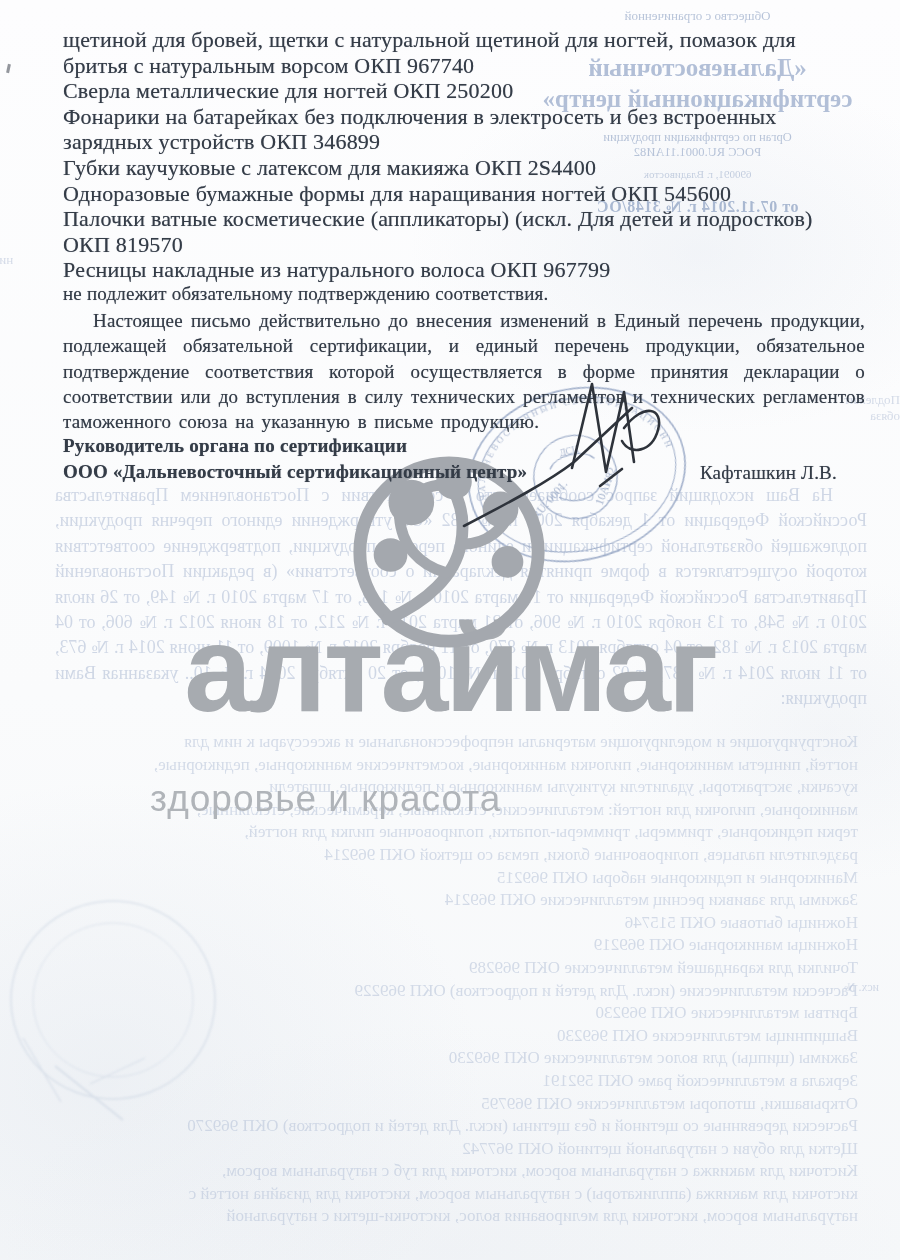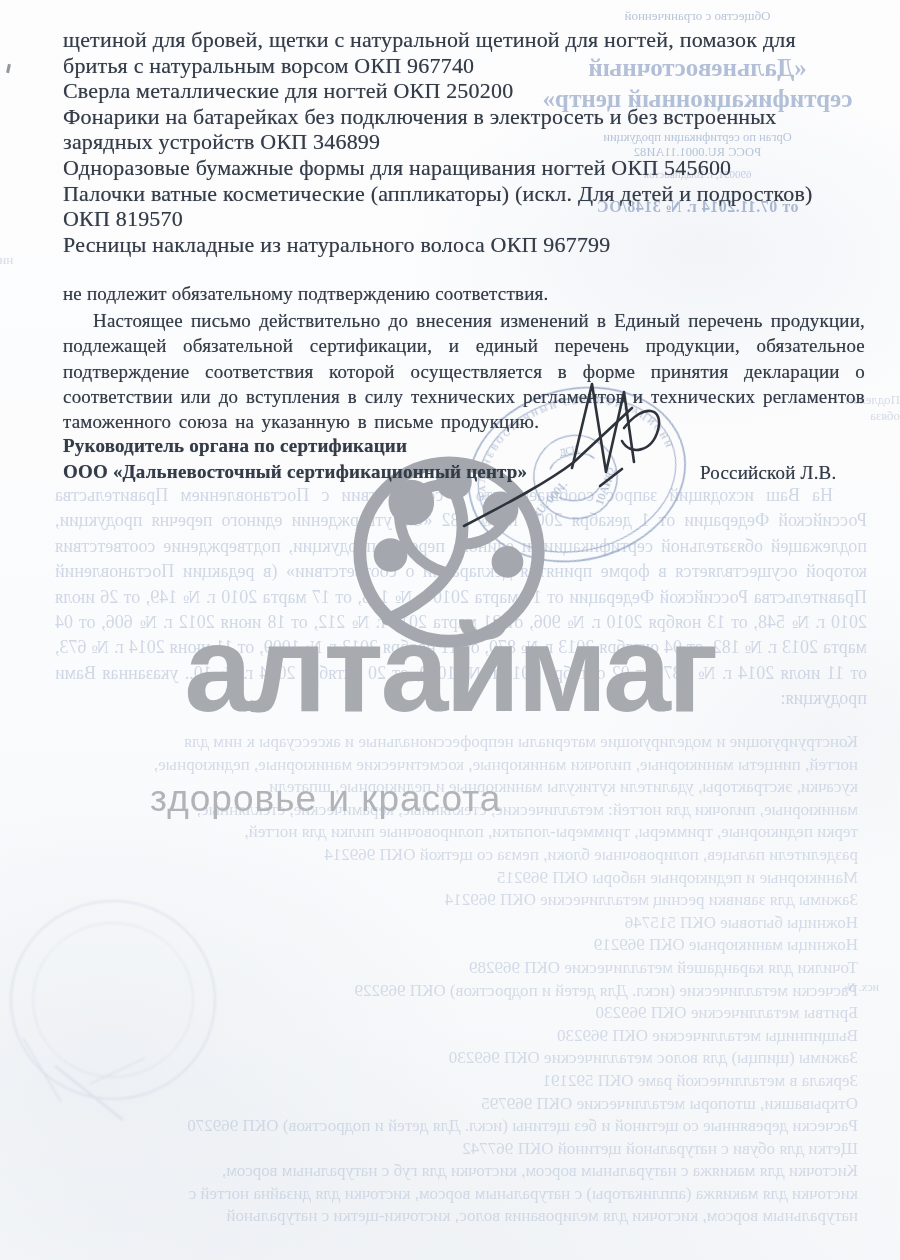--- a/index.html
+++ b/index.html
@@ -148,32 +148,33 @@
       <circle cx="159" cy="110" r="16"></circle>
     </g>
   </svg>
   <div class="brand abs">алтаймаг</div>
   <div class="tagline abs">здоровье и красота</div>
 
   <div class="abs ink top-lines">
       <div>щетиной для бровей, щетки с натуральной щетиной для ногтей, помазок для бритья с натуральным ворсом ОКП 967740</div>
       <div>Сверла металлические для ногтей ОКП 250200</div>
       <div>Фонарики на батарейках без подключения в электросеть и без встроенных зарядных устройств ОКП 346899</div>
+      <div>Губки каучуковые с латексом для макияжа ОКП 2S4400</div>
       <div>Одноразовые бумажные формы для наращивания ногтей ОКП 545600</div>
       <div>Палочки ватные косметические (аппликаторы) (искл. Для детей и подростков) ОКП 819570</div>
       <div>Ресницы накладные из натурального волоса ОКП 967799</div>
     </div>
 
   <div class="abs ink statement">не подлежит обязательному подтверждению соответствия.</div>
 
   <p class="abs ink validity">Настоящее письмо действительно до внесения изменений в Единый перечень продукции, подлежащей обязательной сертификации, и единый перечень продукции, обязательное подтверждение соответствия которой осуществляется в форме принятия декларации о соответствии или до вступления в силу технических регламентов и технических регламентов таможенного союза на указанную в письме продукцию.</p>
 
   <div class="abs ink role1">Руководитель органа по сертификации</div>
   <div class="abs ink role2">ООО «Дальневосточный сертификационный центр»</div>
-  <div class="abs ink signer">Российской Л.В.</div>
+  <div class="abs ink signer">Кафташкин Л.В.</div>
 
   <svg class="sig abs" viewBox="0 0 245 180">
     <g fill="none" stroke="#2e333b" stroke-width="2.6" stroke-linecap="round" stroke-linejoin="round">
       <path d="M12,160 C58,136 96,116 122,96 L180,42"></path>
       <path d="M120,102 L140,18 L154,106 L172,26 L182,96"></path>
       <path d="M172,62 C192,36 212,42 206,64 C200,86 178,90 170,75"></path>
       <path d="M148,120 L170,103"></path>
     </g>
   </svg>
 

